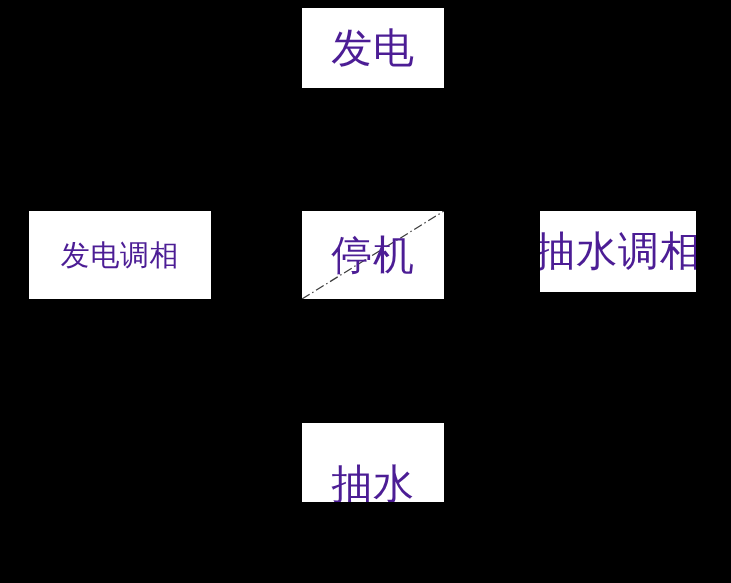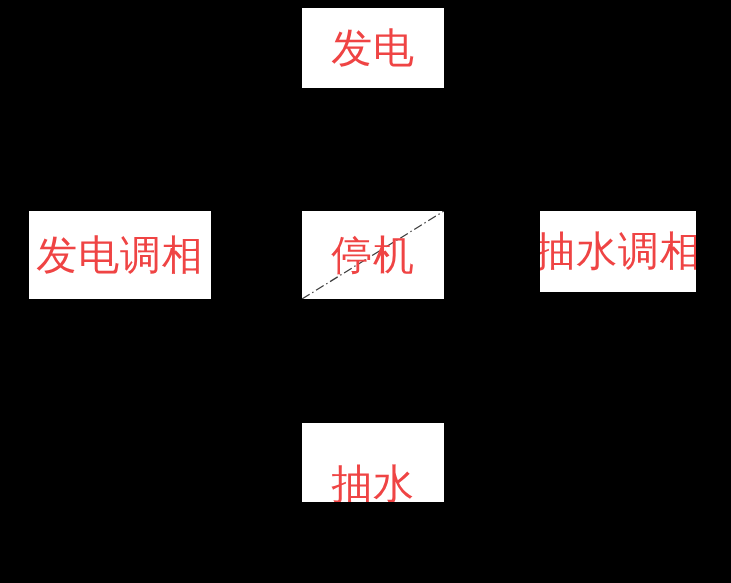--- a/index.html
+++ b/index.html
@@ -22,21 +22,21 @@
     color: #000000;
     box-sizing: border-box;
     display: flex;
     align-items: center;
     justify-content: center;
     overflow: hidden;
   }
   .node-label {
     font-family: "DejaVu Serif", "Liberation Serif", serif;
     font-weight: 400;
-    color: #ef4444;
+    color: #4c1d95;
     line-height: 1;
     white-space: nowrap;
     letter-spacing: 0.02em;
     position: relative;
     z-index: 2;
   }
   
   #node-generate {
     left: 302px;
     top: 8px;
@@ -44,21 +44,21 @@
     height: 80px;
   }
   #node-generate .node-label { font-size: 41px; }
 
   #node-generate-condenser {
     left: 29px;
     top: 211px;
     width: 182px;
     height: 88px;
   }
-  #node-generate-condenser .node-label { font-size: 41px; }
+  #node-generate-condenser .node-label { font-size: 29px; }
 
   #node-stop {
     left: 302px;
     top: 211px;
     width: 142px;
     height: 88px;
     align-items: center;
   }
   #node-stop .node-label { font-size: 41px; }
 

